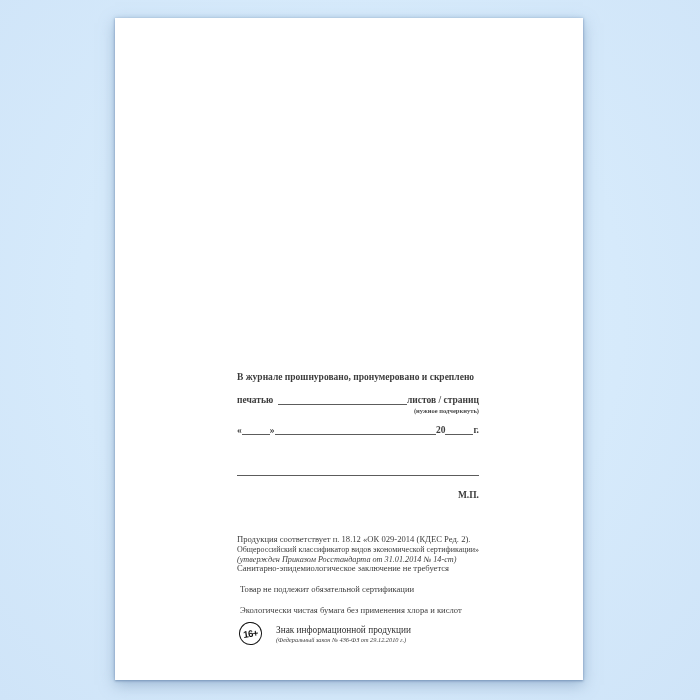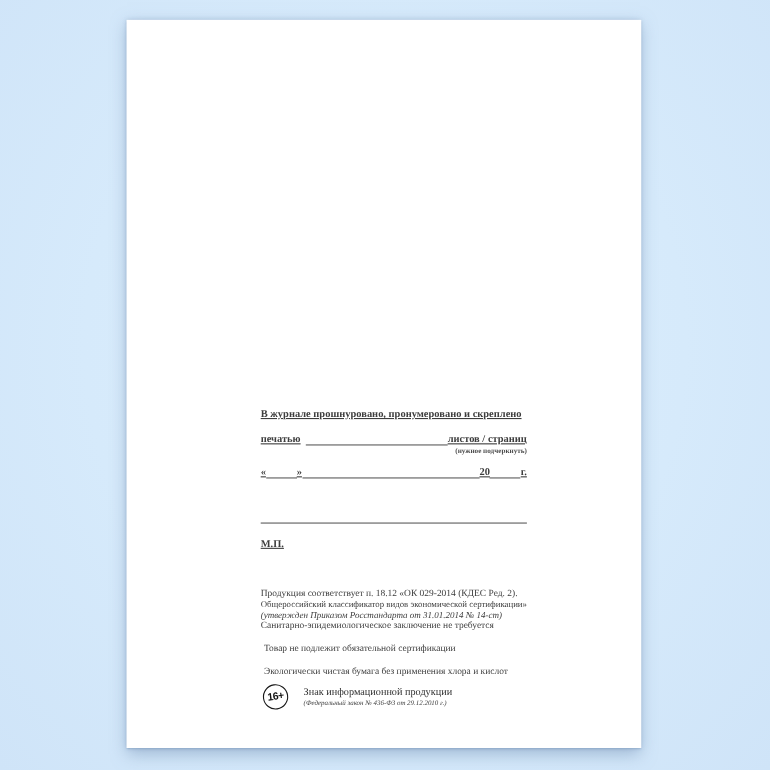--- a/index.html
+++ b/index.html
@@ -11,34 +11,34 @@
   .scene {
     position:relative; width:700px; height:700px;
     background: radial-gradient(ellipse at 50% 45%, #ddeffd 0%, #d6eafb 55%, #cfe4f8 100%);
   }
   .paper {
     position:absolute; left:115px; top:18px; width:468px; height:662px;
     background:#ffffff;
     box-shadow: 0 1px 2px rgba(120,150,185,0.9), 0 5px 14px rgba(110,140,175,0.5), 0 0 4px rgba(130,160,195,0.45);
   }
   .abs { position:absolute; left:122px; width:242px; }
-  .stitch { font-weight:bold; color:#3d3d3d;text-decoration:underline; }
+  .stitch { font-weight:bold; color:#3d3d3d; }
   .stitch-line1 { top:353px; font-size:9.5px; line-height:12px; width:240px; }
   .row { display:flex; font-size:9.5px; line-height:12px; }
   .blank { border-bottom:1px solid #5c5c5c; margin-bottom:1px; }
   .grow { flex:1 1 auto; }
   .w28 { flex:0 0 28px; }
   .nowrap { white-space:nowrap; }
   .seal-row { top:376px; }
   .note-row { top:389px; text-align:right; font-size:6.5px; line-height:8px; color:#4a4a4a; font-weight:bold; }
   .date-row { top:406px; }
   .fio-row { top:429px; }
   .gap6 { flex:0 0 5px; border:none; }
   .full-line { top:448px; height:10px; border-bottom:1px solid #5c5c5c; }
-  .mp { top:472px; font-size:9.5px; }
+  .mp { top:472px; text-align:right; font-size:9.5px; }
   .para { top:516px; width:240px; color:#3c3c3c; }
   .para p { font-size:8.6px; line-height:10.6px; white-space:nowrap; }
   .para p.p2 { font-size:8px; }
   .para p.p3 { font-size:8.2px; font-style:italic; }
   .claim { font-size:8.6px; line-height:11px; color:#3c3c3c; white-space:nowrap; width:250px; }
   .claim-1 { top:545px; }
   .claim-2 { top:566px; padding-left:3px; }
   .claim-3 { top:587px; padding-left:3px; }
   .agemark { top:604px; display:flex; align-items:flex-start; width:250px; color:#2e2e2e; }
   .badge {

